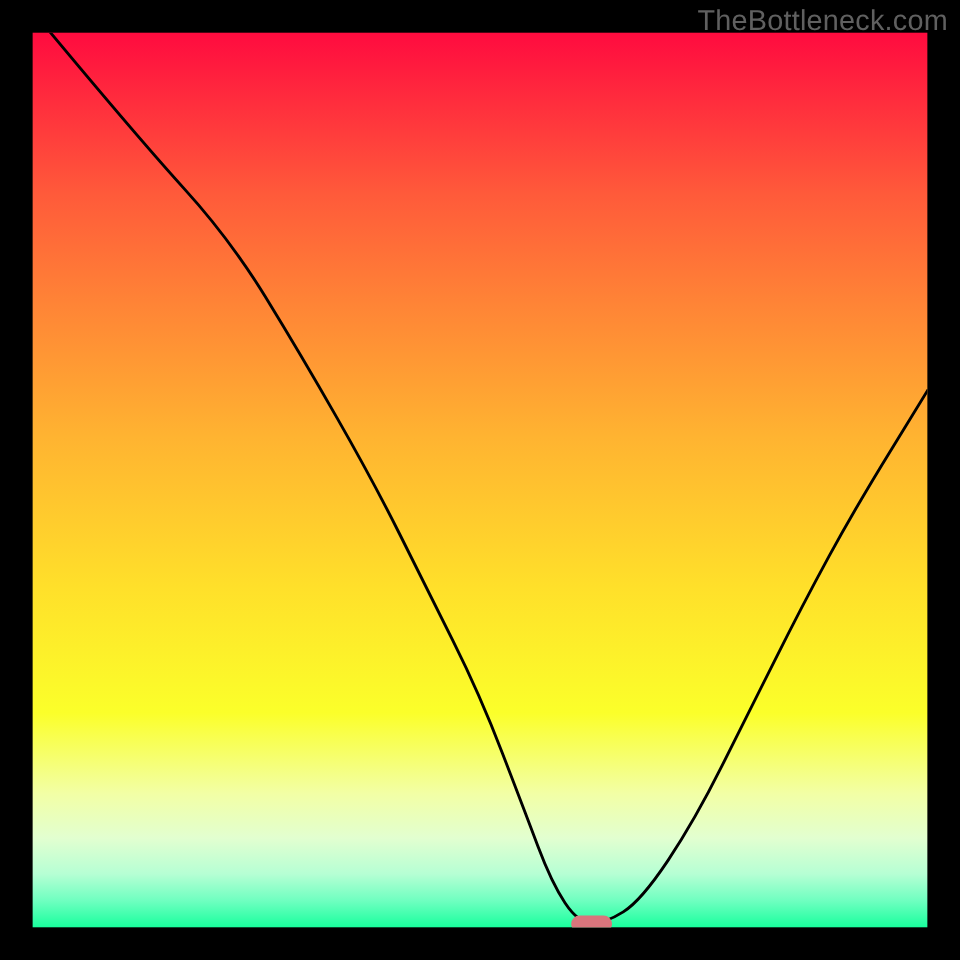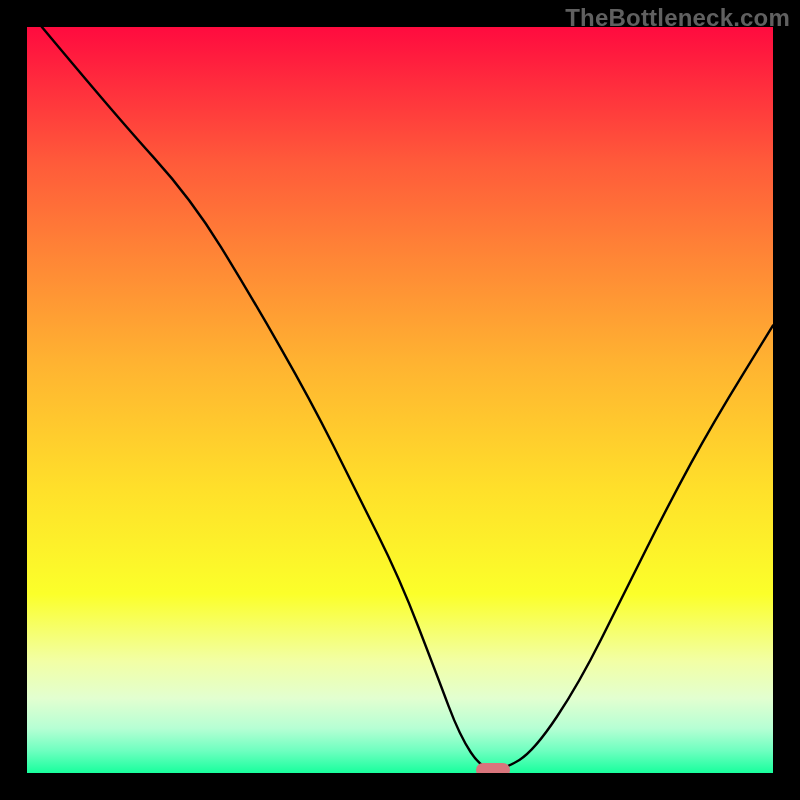--- a/index.html
+++ b/index.html
@@ -16,21 +16,21 @@
     width: 800px;
     height: 800px;
     background: #000;
   }
   .watermark {
     position: absolute;
     top: 4px;
     right: 10px;
     color: #606060;
     font-size: 24px;
-    font-weight: 700;
+    font-weight: 400;
     letter-spacing: 0.2px;
     z-index: 5;
   }
   .plot-area {
     position: absolute;
     left: 27px;
     top: 27px;
     width: 746px;
     height: 746px;
     overflow: hidden;

